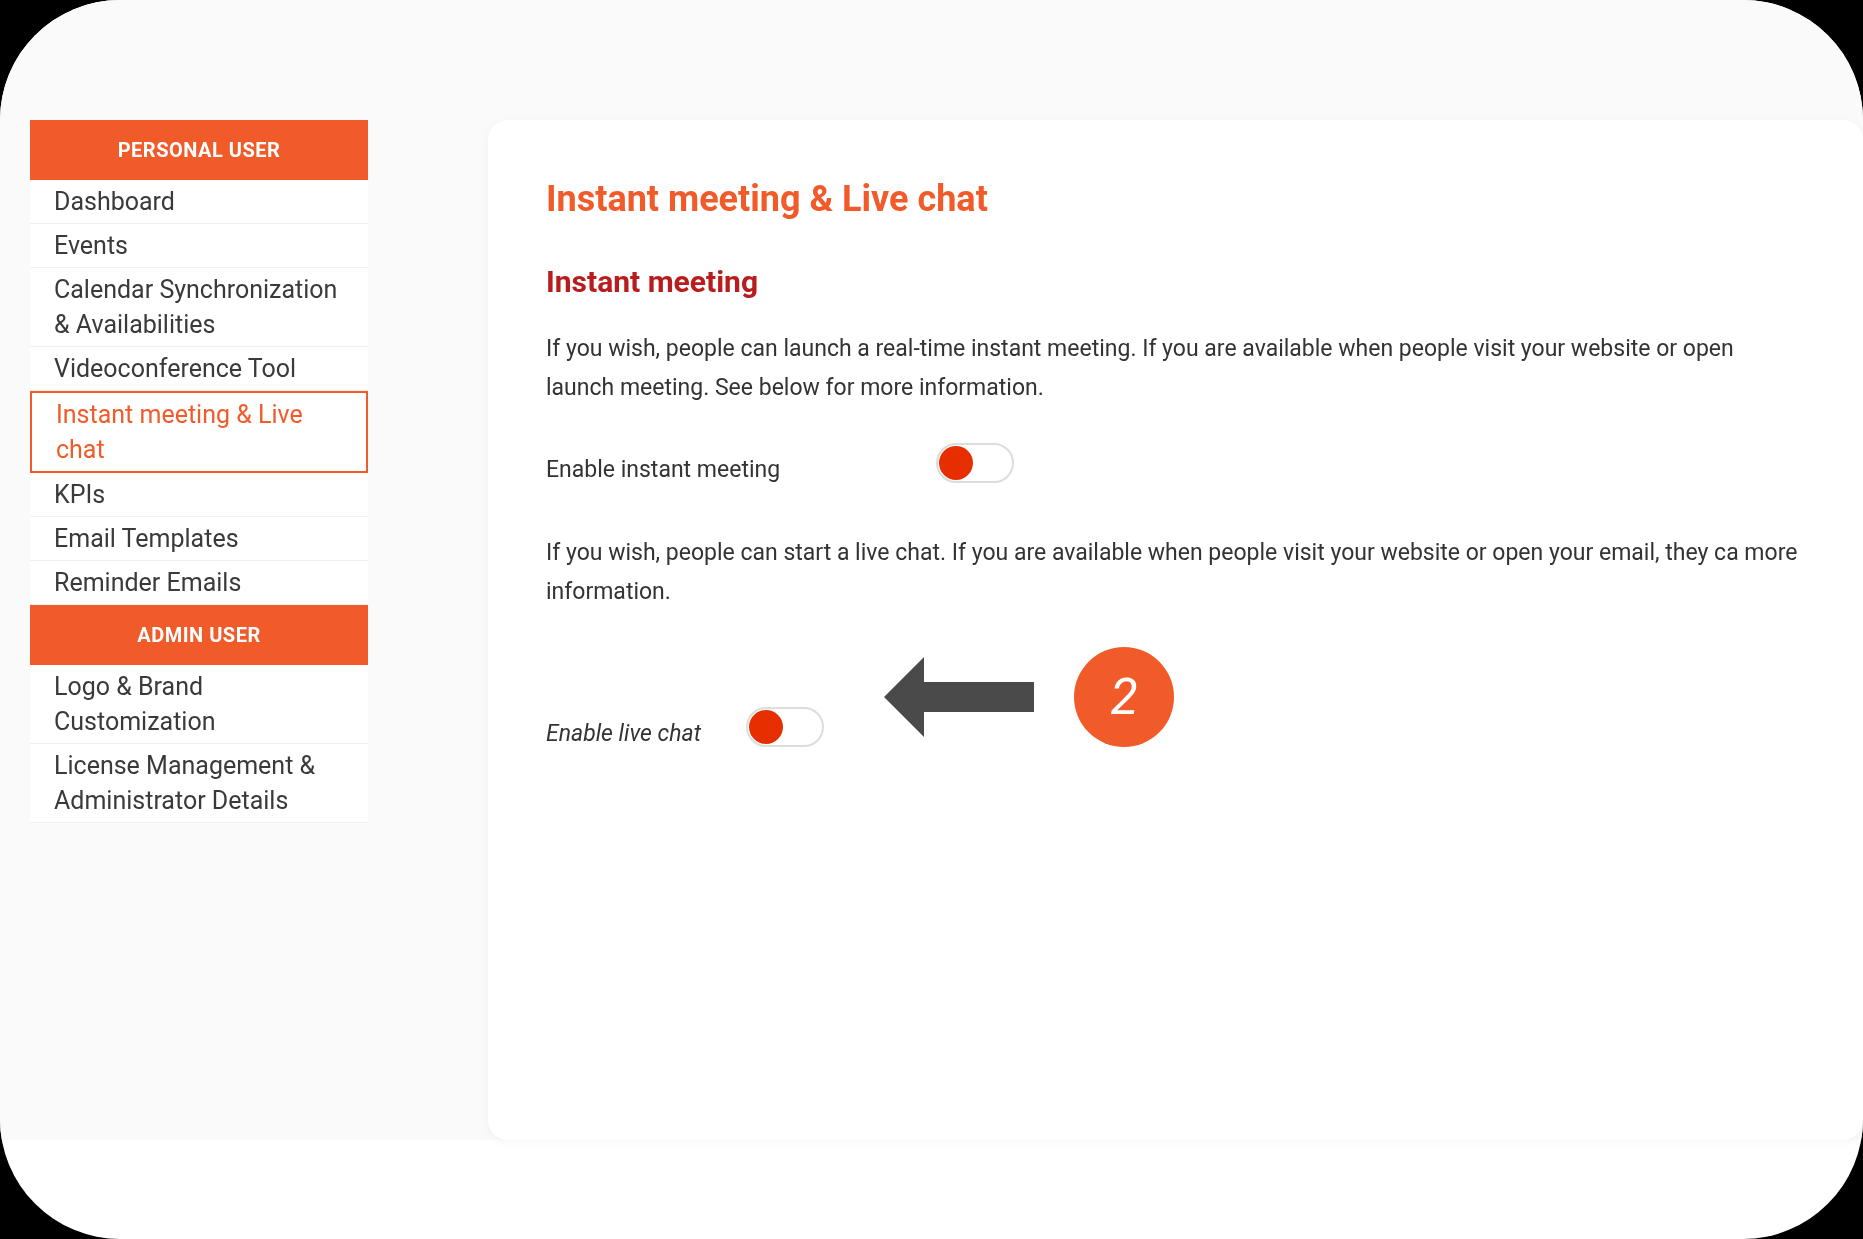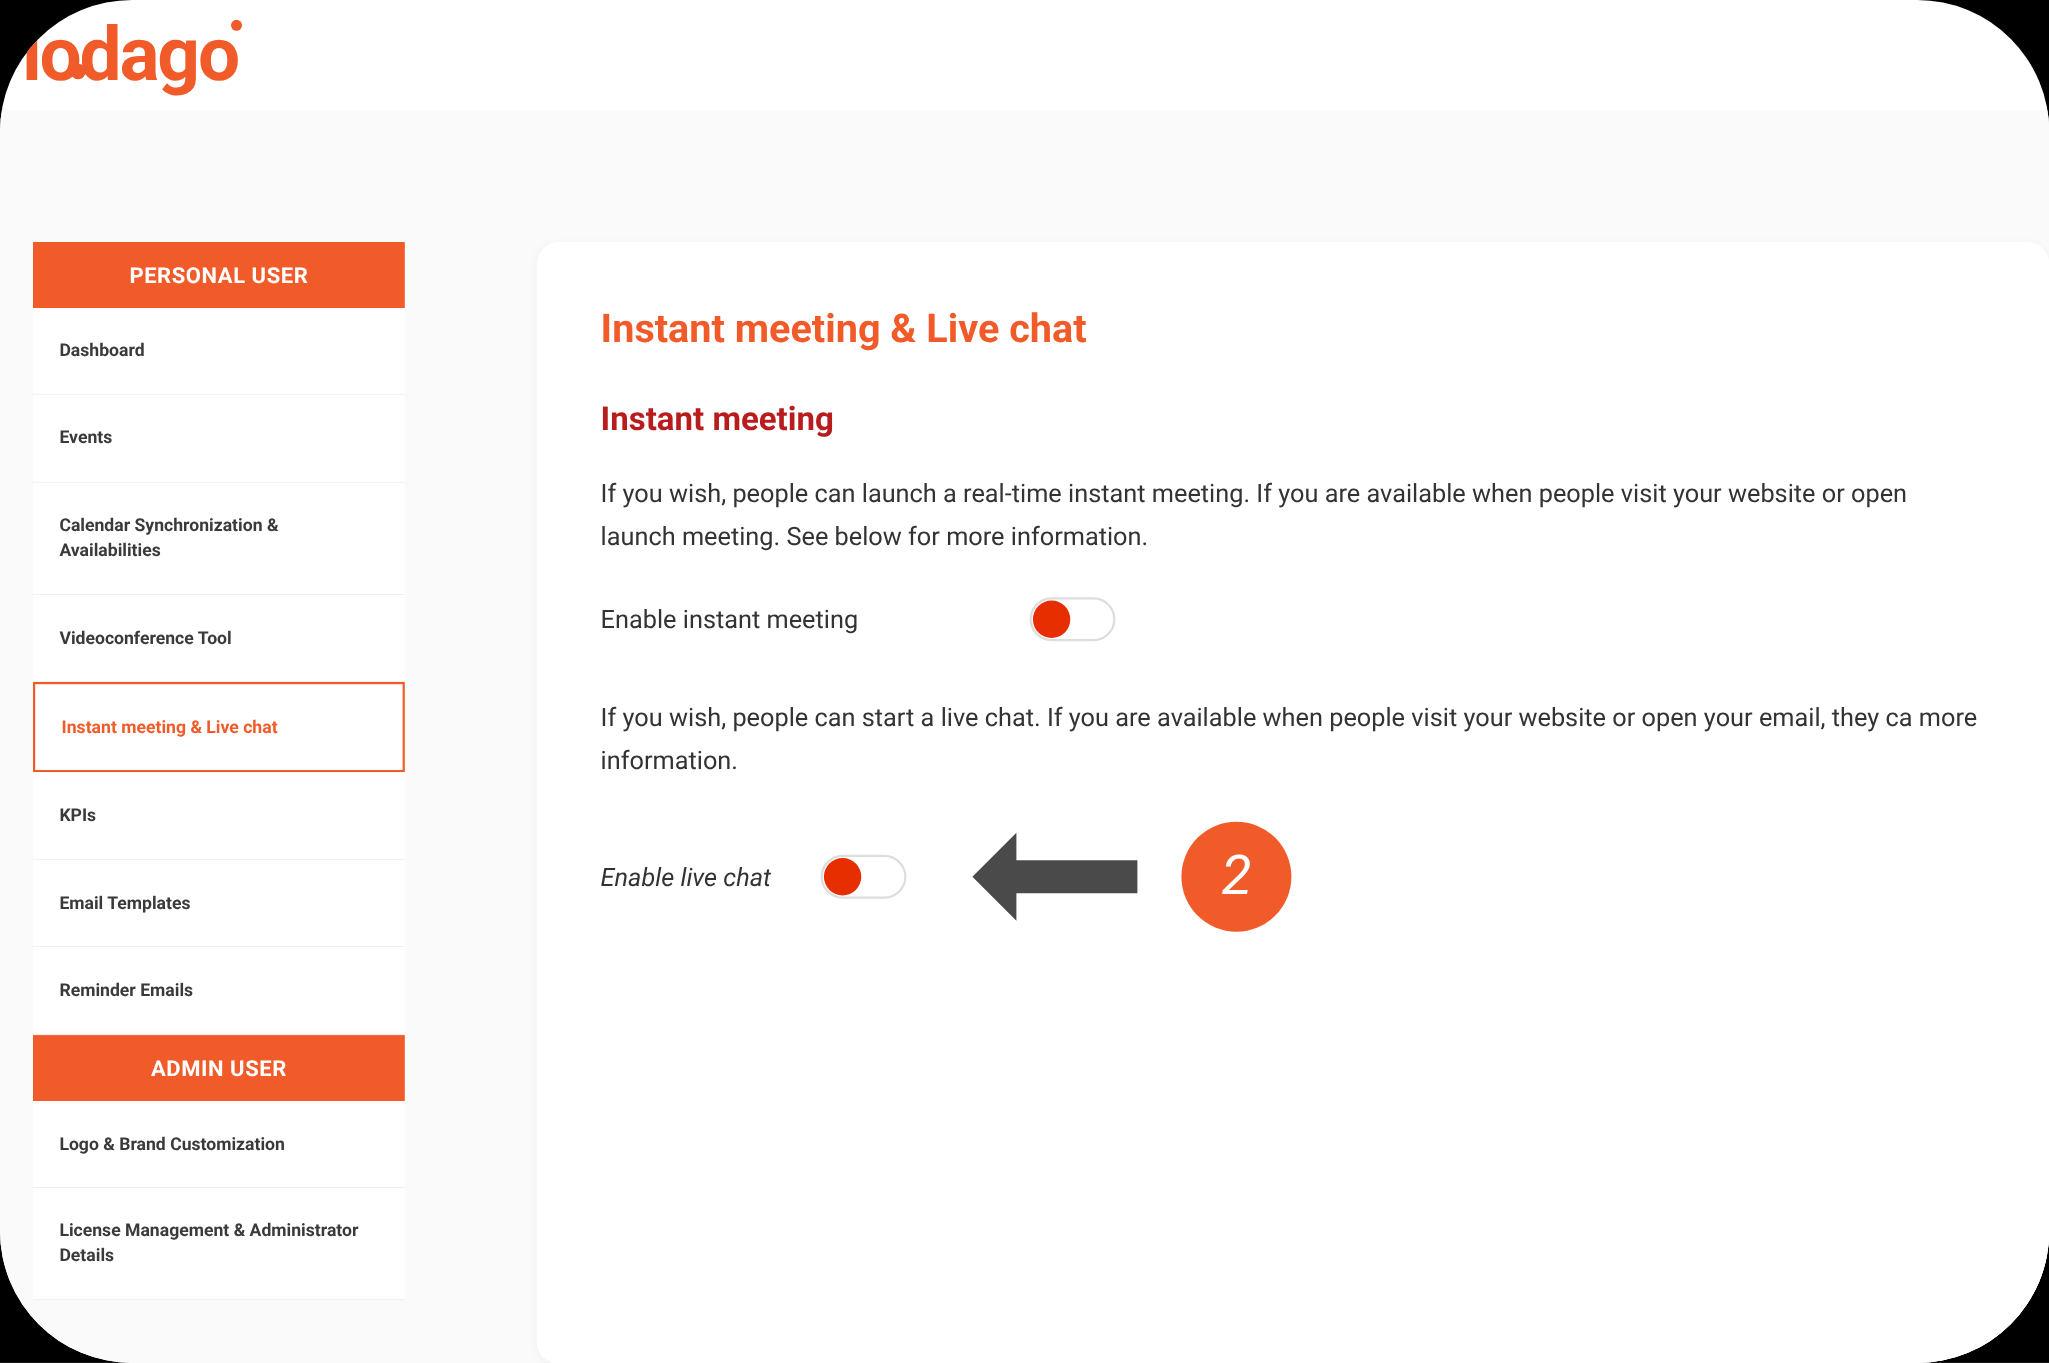--- a/index.html
+++ b/index.html
@@ -71,23 +71,23 @@
       color: #fff;
       padding: 18px 24px;
       font-weight: 700;
       font-size: 20px;
       letter-spacing: 0.5px;
       text-align: center;
     }
     .sidebar-item {
       background: #fff;
       color: #3a3a3a;
-      padding: 28px 24px;
-      font-size: 16px;
-      font-weight: 700;
+      padding: 4px 24px;
+      font-size: 25px;
+      font-weight: 400;
       border-bottom: 1px solid #f0f0f0;
       cursor: pointer;
       line-height: 1.4;
     }
     .sidebar-item.active {
       border: 2px solid #f15a29;
       color: #f15a29;
     }
     .main-panel {
       flex: 1;
@@ -113,21 +113,21 @@
     }
     .section-description {
       color: #333;
       font-size: 23px;
       line-height: 1.7;
       margin-bottom: 36px;
       white-space: normal;
     }
     .toggle-row {
       display: flex;
-      align-items: center;
+      align-items: flex-end;
       gap: 120px;
       margin-bottom: 50px;
     }
     .toggle-row.second {
       gap: 20px;
       font-style: italic;
     }
     .toggle-label {
       color: #333;
       font-size: 23px;
@@ -177,27 +177,20 @@
       font-weight: 400;
     }
     .section-block {
       margin-bottom: 30px;
     }
   </style>
 </head>
 <body>
 
 <div class="viewport">
-  <div class="header">
-    <div class="logo">
-      <span>lodago</span>
-      <span class="logo-dot1"></span>
-      <span class="logo-dot2"></span>
-    </div>
-  </div>
 
   <div class="content-area">
     <nav class="sidebar">
       <div class="sidebar-section-header">PERSONAL USER</div>
       <div class="sidebar-item">Dashboard</div>
       <div class="sidebar-item">Events</div>
       <div class="sidebar-item">Calendar Synchronization &amp; Availabilities</div>
       <div class="sidebar-item">Videoconference Tool</div>
       <div class="sidebar-item active">Instant meeting &amp; Live chat</div>
       <div class="sidebar-item">KPIs</div>

